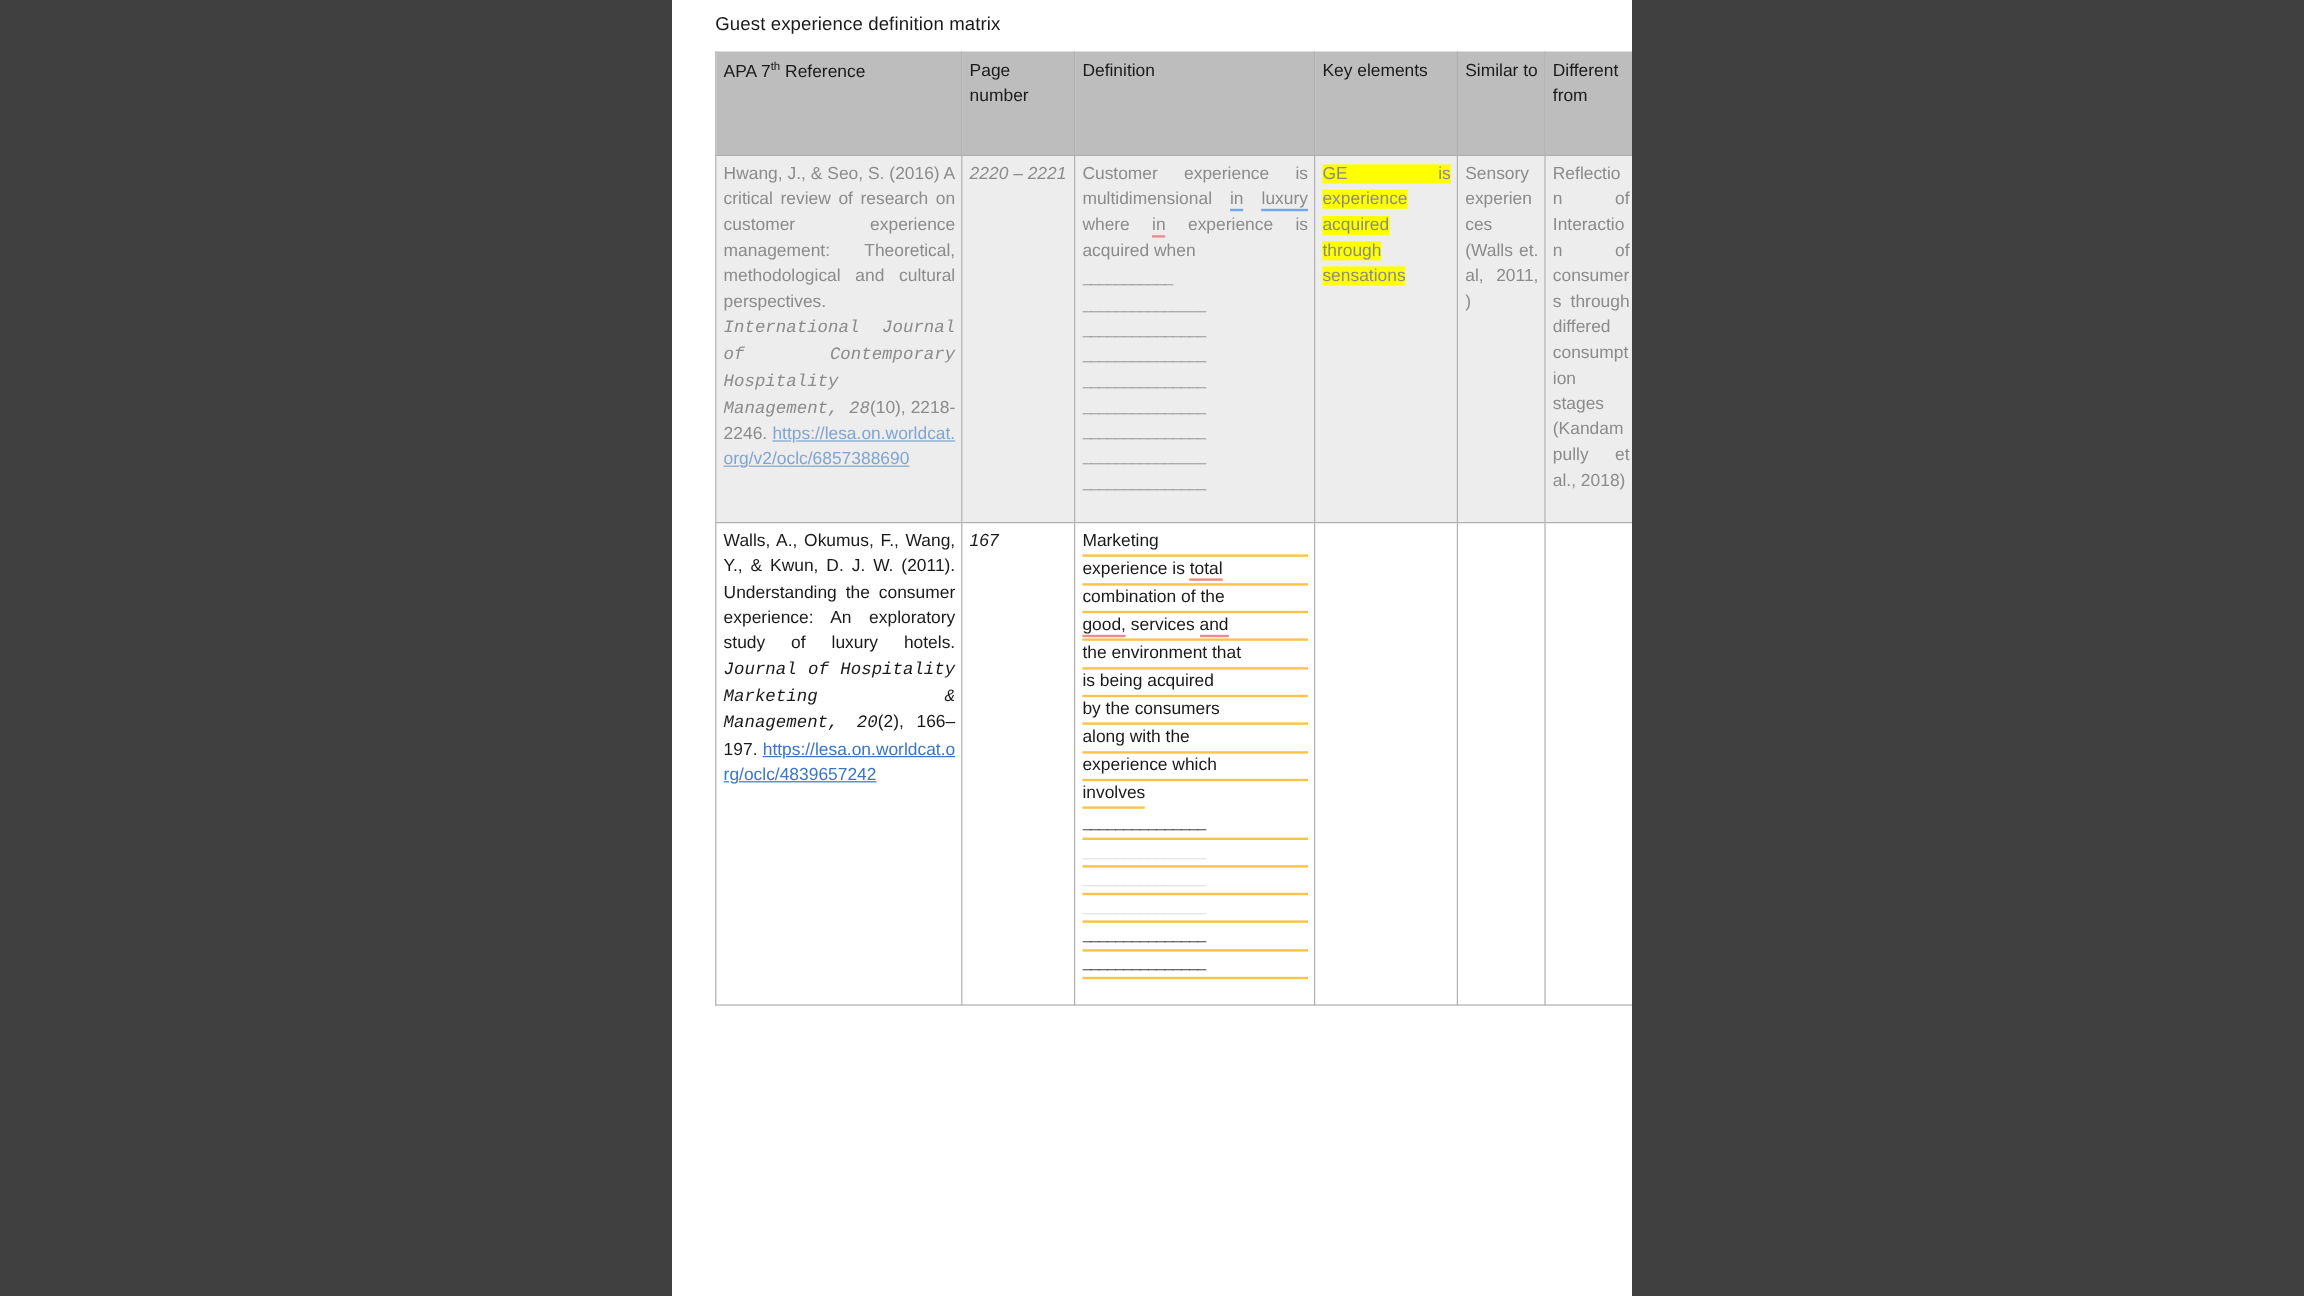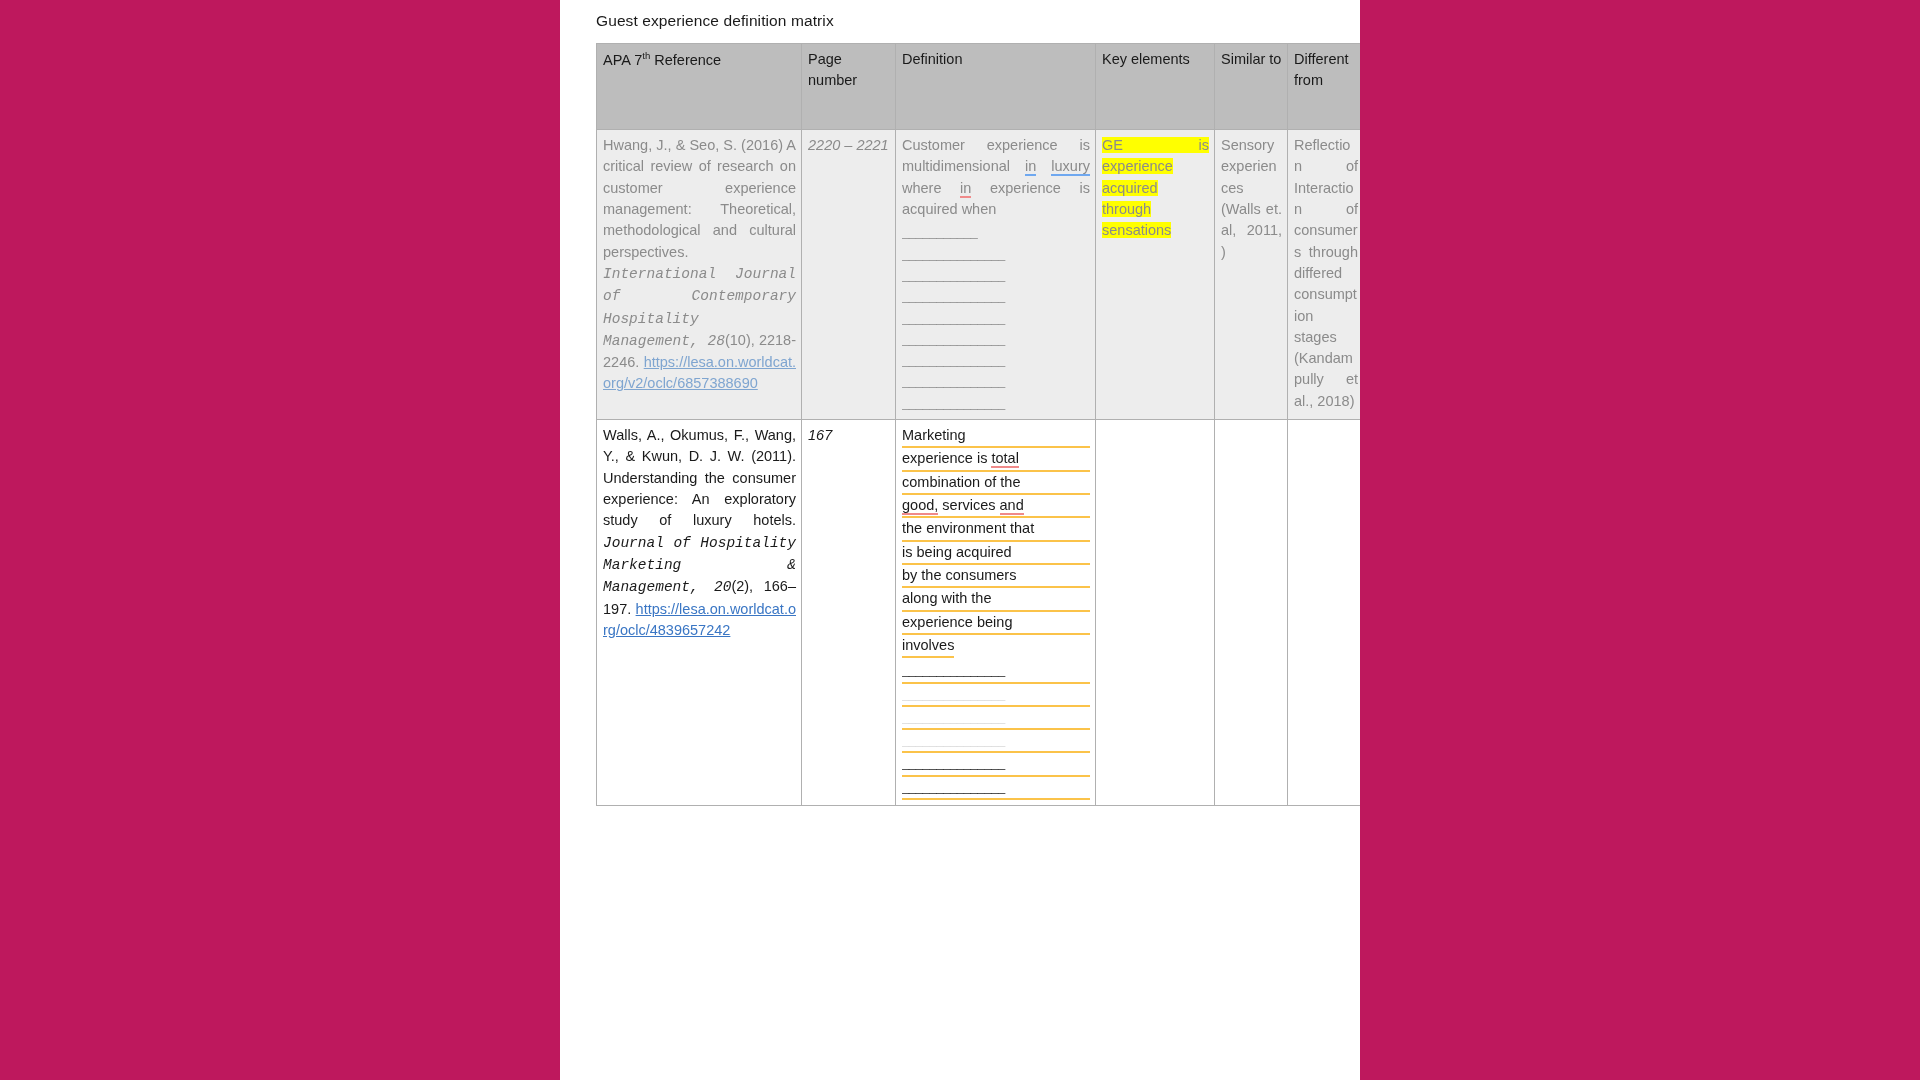--- a/index.html
+++ b/index.html
@@ -9,21 +9,21 @@
     width: 1920px; height: 1080px;
     overflow: hidden;
     background: #402520;
     font-family: "Liberation Sans", sans-serif;
   }
 
   #screen {
     position: relative;
     width: 1920px;
     height: 1080px;
-    background: #be185d;
+    background: #404040;
   }
 
   
   #page {
     position: absolute;
     left: 560px;
     top: 0;
     width: 800px;
     height: 1080px;
     background: #ffffff;
@@ -46,21 +46,21 @@
     position: absolute;
     left: 36px;
     top: 43px;
     width: 735px;
     border-collapse: collapse;
     table-layout: fixed;
   }
   #matrix td, #matrix th {
     border: 1px solid #b0b0b0;
     vertical-align: top;
-    padding: 5px 5px 5px 6px;
+    padding: 5px 5px 21px 6px;
     font-size: 14.5px;
     line-height: 1.47;
     color: #1a1a1a;
     font-weight: 400;
     text-align: justify;
     text-justify: inter-word;
     word-wrap: break-word;
     overflow-wrap: break-word;
     hyphens: none;
     margin-left: 16px;
@@ -213,21 +213,21 @@
           <td>
             <span class="grammar-block">
               <span class="gline">Marketing</span>
               <span class="gline">experience is <span class="sq-red">total</span></span>
               <span class="gline">combination of the</span>
               <span class="gline"><span class="sq-red">good,</span> services <span class="sq-red">and</span></span>
               <span class="gline">the environment that</span>
               <span class="gline">is being acquired</span>
               <span class="gline">by the consumers</span>
               <span class="gline">along with the</span>
-              <span class="gline">experience being</span>
+              <span class="gline">experience which</span>
               <span class="gline">involves</span>
             </span>
             <span class="blank-lines">
               <span class="blank-amber">_______________</span>
               <span class="blank-amber blank-faint">_______________</span>
               <span class="blank-amber blank-faint">_______________</span>
               <span class="blank-amber blank-faint">_______________</span>
               <span class="blank-amber">_______________</span>
               <span class="blank-amber">_______________</span>
             </span>

